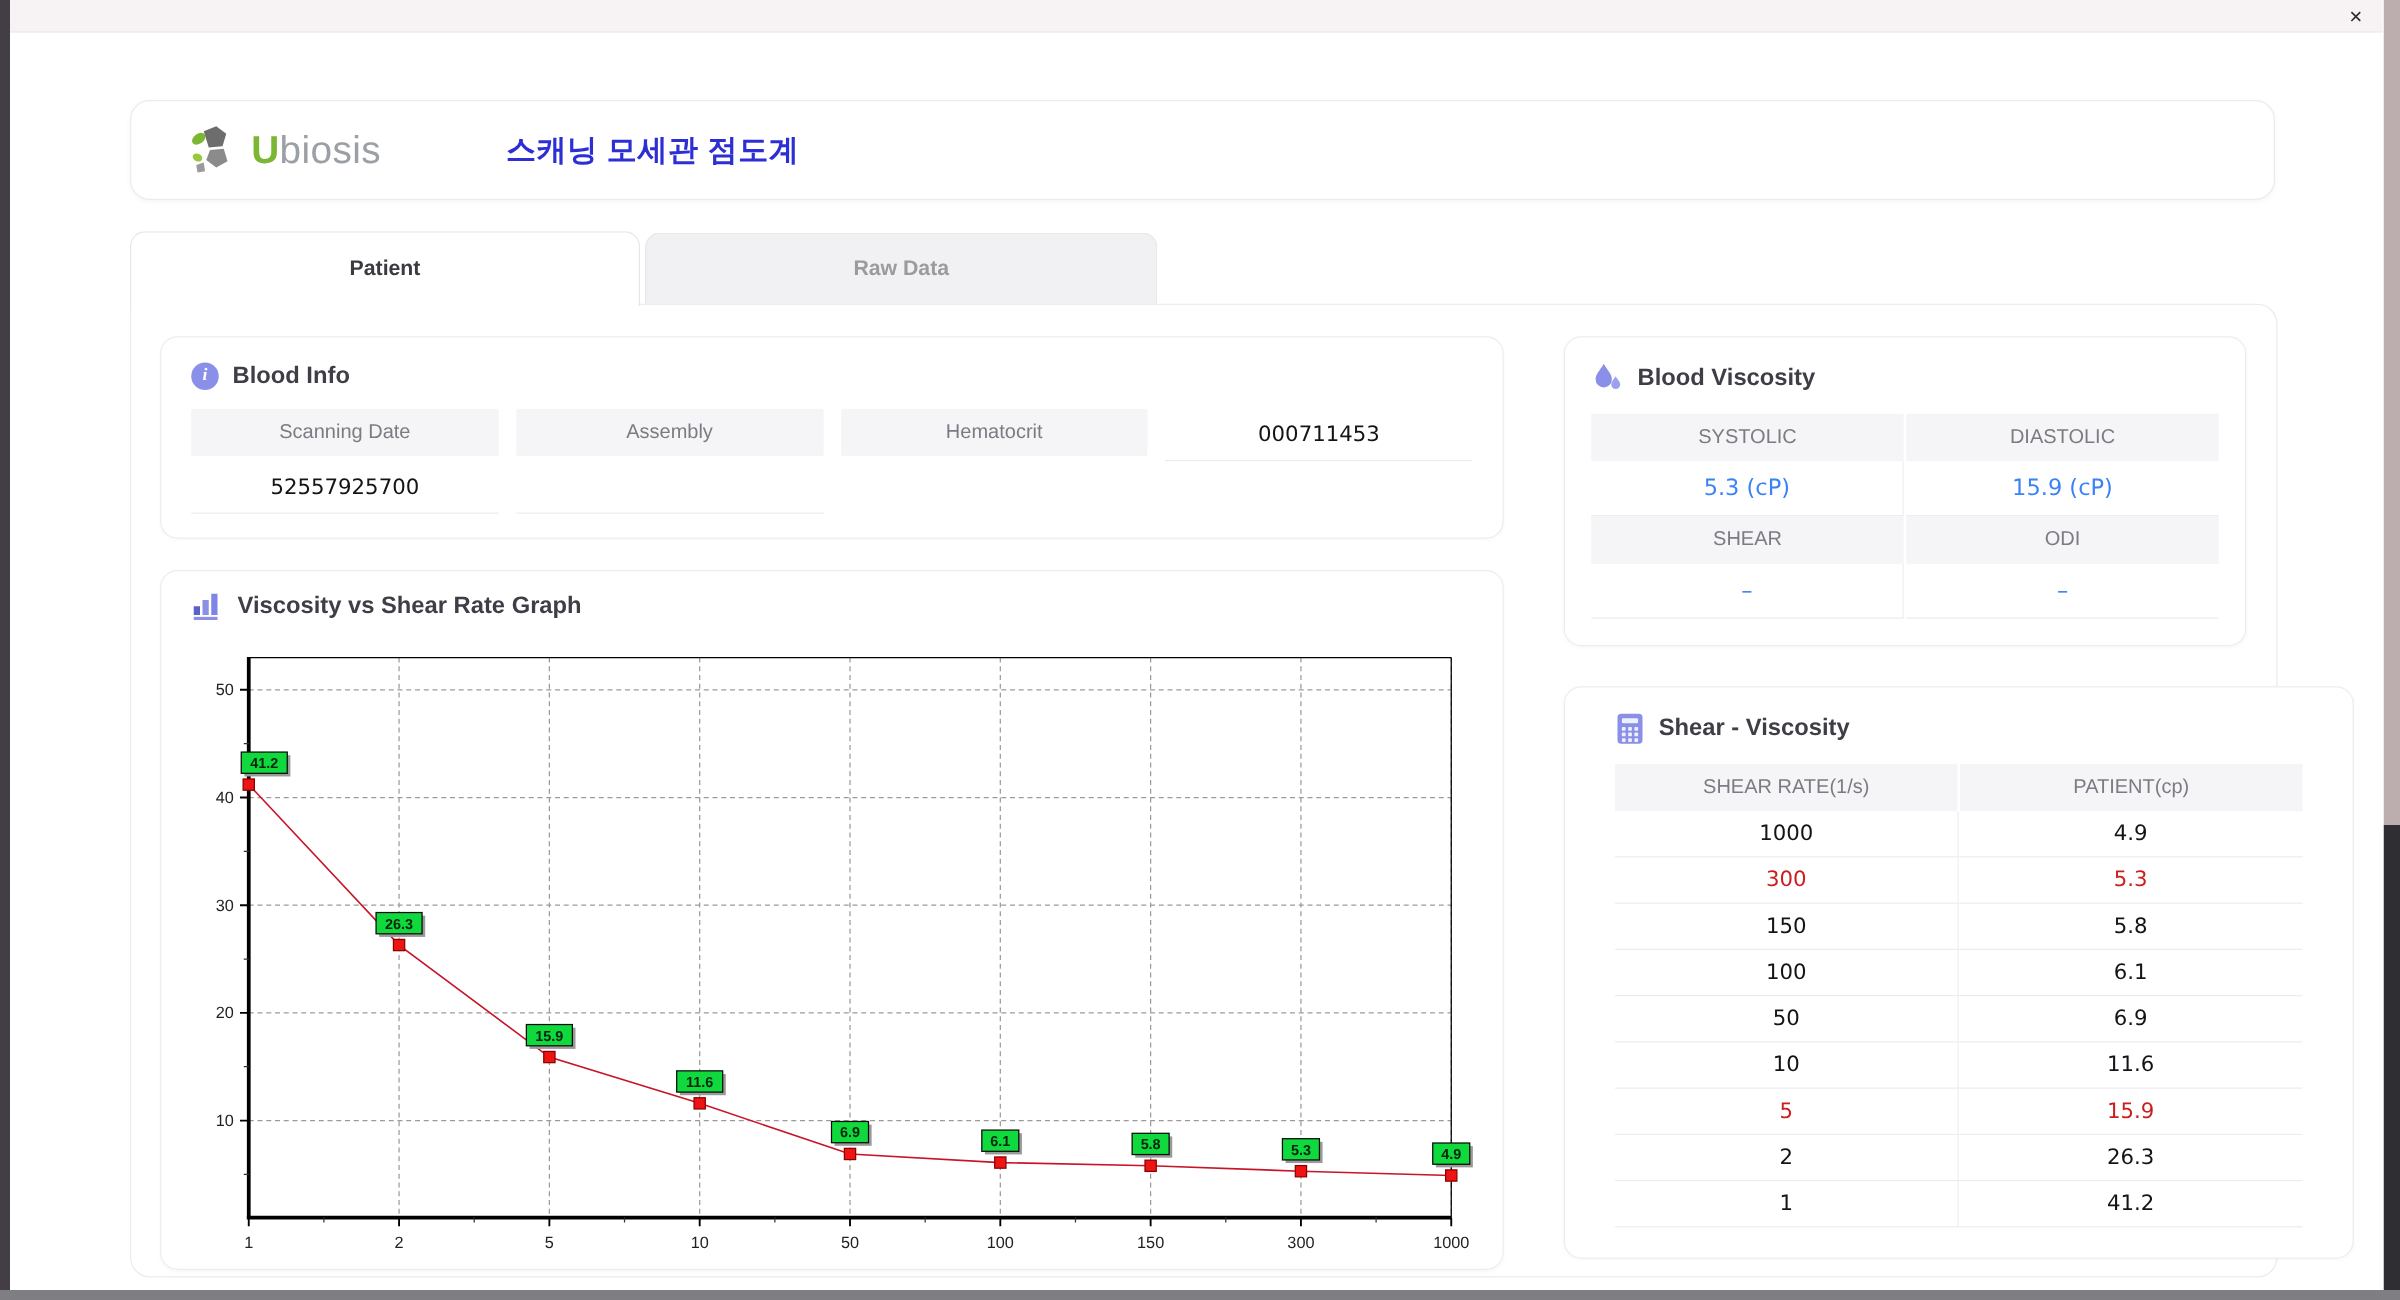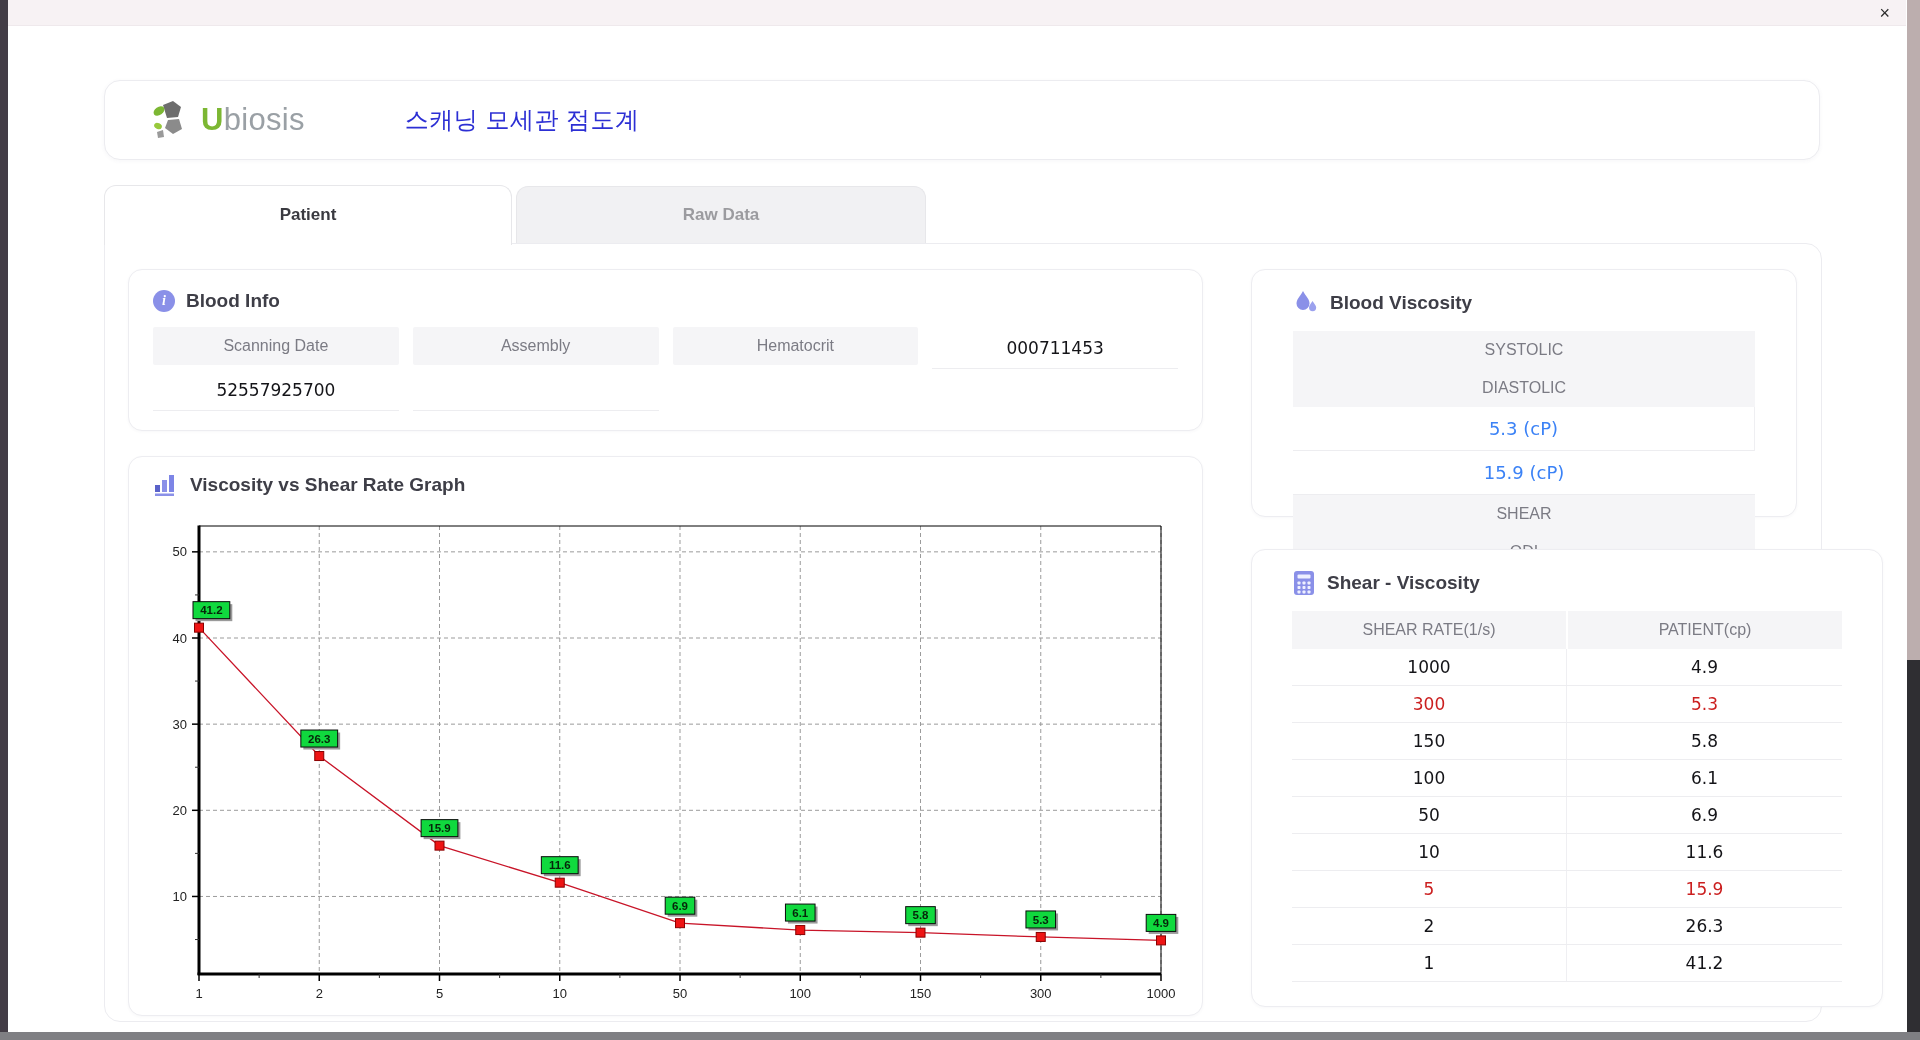--- a/index.html
+++ b/index.html
@@ -15,49 +15,49 @@
   .bottom-strip{position:absolute;left:0;top:1032px;width:1920px;height:8px;background:#7f7f83}
 
   
   .panel{background:#fff;border:1px solid #ececf0;border-radius:16px;box-shadow:0 1px 4px rgba(70,70,110,.05)}
 
   .header-card{position:absolute;left:104px;top:80px;width:1716px;height:80px;display:flex;align-items:center}
   .logo{display:flex;align-items:center;margin-left:46px;gap:4px}
   .logo-text{font-size:31px;letter-spacing:.3px}
   .logo-u{color:#7cb733;font-weight:600}
   .logo-rest{color:#9aa0a5;font-weight:500}
-  .app-title{margin-left:100px;font-size:24px;font-weight:400;color:#2c2fd4;letter-spacing:.5px}
+  .app-title{margin-left:100px;font-size:24px;font-weight:700;color:#2c2fd4;letter-spacing:.5px}
 
   
   .tab{position:absolute;text-align:center;font-size:17px;font-weight:700;border:1px solid #e7e7ea;border-bottom:none;border-radius:12px 12px 0 0}
   .tab-active{left:104px;top:185px;width:408px;height:60px;line-height:58px;background:#fff;color:#3a3a40;z-index:5}
   .tab-inactive{left:516px;top:186px;width:410px;height:57px;line-height:56px;background:#f1f1f3;color:#9b9b9f}
 
   .main-card{position:absolute;left:104px;top:243px;width:1718px;height:779px;background:#fff;border:1px solid #ececf0;border-radius:0 16px 16px 16px;z-index:1}
 
   .card{position:absolute;background:#fff;border:1px solid #ededf1;border-radius:14px;box-shadow:0 1px 3px rgba(70,70,110,.04)}
   .card-fileinfo{left:23px;top:25px;width:1075px;height:162px;padding:20px 24px}
   .card-graph{left:23px;top:212px;width:1075px;height:560px;padding:16px 24px}
-  .card-bv{left:1146px;top:25px;width:546px;height:248px;padding:20px 41px}
+  .card-bv{left:1146px;top:25px;width:546px;height:248px;padding:20px 21px}
   .card-sv{left:1146px;top:305px;width:632px;height:458px;padding:20px 40px}
 
   .sec-title{display:flex;align-items:center;gap:11px;margin-bottom:15px}
   .sec-title h2{font-size:19px;font-weight:700;color:#3e3e47}
 
   
   .info-icon{width:22px;height:22px;border-radius:50%;background:#8a90e8;color:#fff;font:italic 700 14px "Liberation Serif",serif;display:flex;align-items:center;justify-content:center}
   .svg-icon{display:block}
 
   
   .fi-grid{display:grid;grid-template-columns:repeat(4,1fr);gap:0 14px;margin-top:2px}
   .fi-head{height:38px;line-height:38px;text-align:center;background:#f5f5f7;color:#7b7b84;font-size:16px;border-radius:2px}
   .fi-val{height:42px;line-height:42px;text-align:center;font-size:17px;color:#141418;border-bottom:1px solid #ededf0;font-family:"DejaVu Sans",sans-serif}
 
   
-  .bv-grid{display:grid;grid-template-columns:1fr;gap:0 2px;margin-top:4px}
+  .bv-grid{display:grid;grid-template-columns:1fr 1fr;gap:0 2px;margin-top:4px}
   .bv-head{height:38px;line-height:38px;text-align:center;background:#f5f5f7;color:#7b7b84;font-size:16px}
   .bv-val{height:44px;line-height:44px;text-align:center;font-size:18px;color:#3b82f6;border-bottom:1px solid #ededf0;font-family:"DejaVu Sans",sans-serif}
   .bv-val.vleft{border-right:1px solid #efeff2}
 
   
   .sv-headrow{display:grid;grid-template-columns:1fr 1fr;gap:0 2px;margin-top:2px}
   .sv-headrow div{height:38px;line-height:38px;background:#f5f5f7;color:#7b7b84;font-size:16px;text-align:center}
   .sv-row{display:grid;grid-template-columns:1fr 1fr;border-bottom:1px solid #ededf0}
   .sv-cell{height:36px;line-height:36px;text-align:center;font-size:17px;color:#141418;font-family:"DejaVu Sans",sans-serif}
   .sv-cell:first-child{border-right:1px solid #efeff2}

